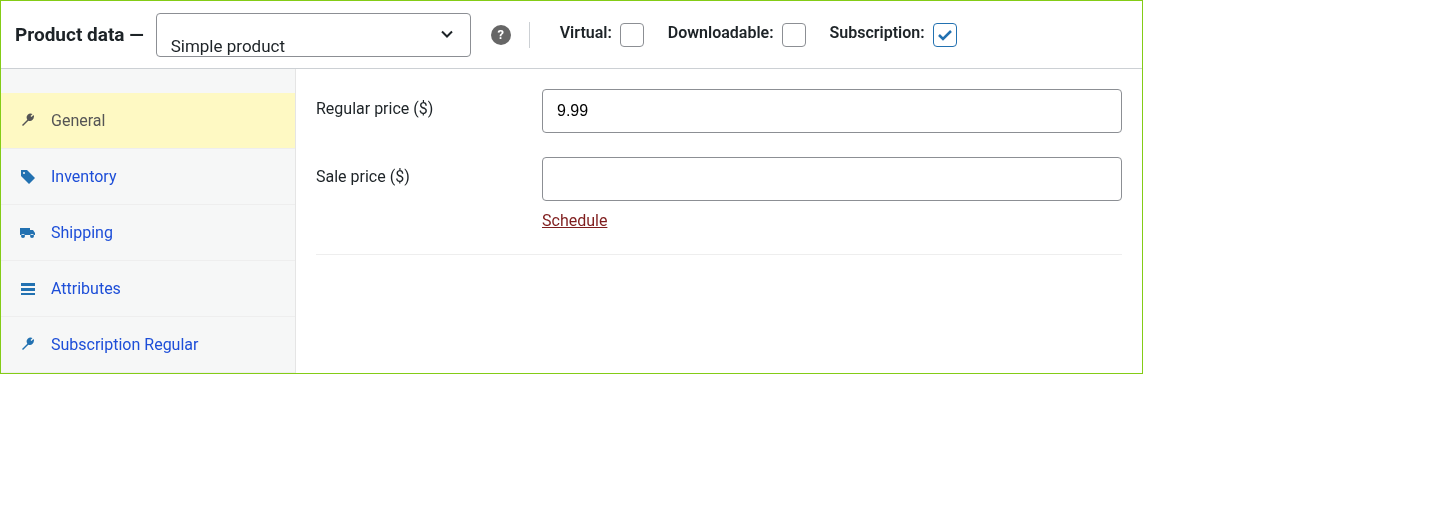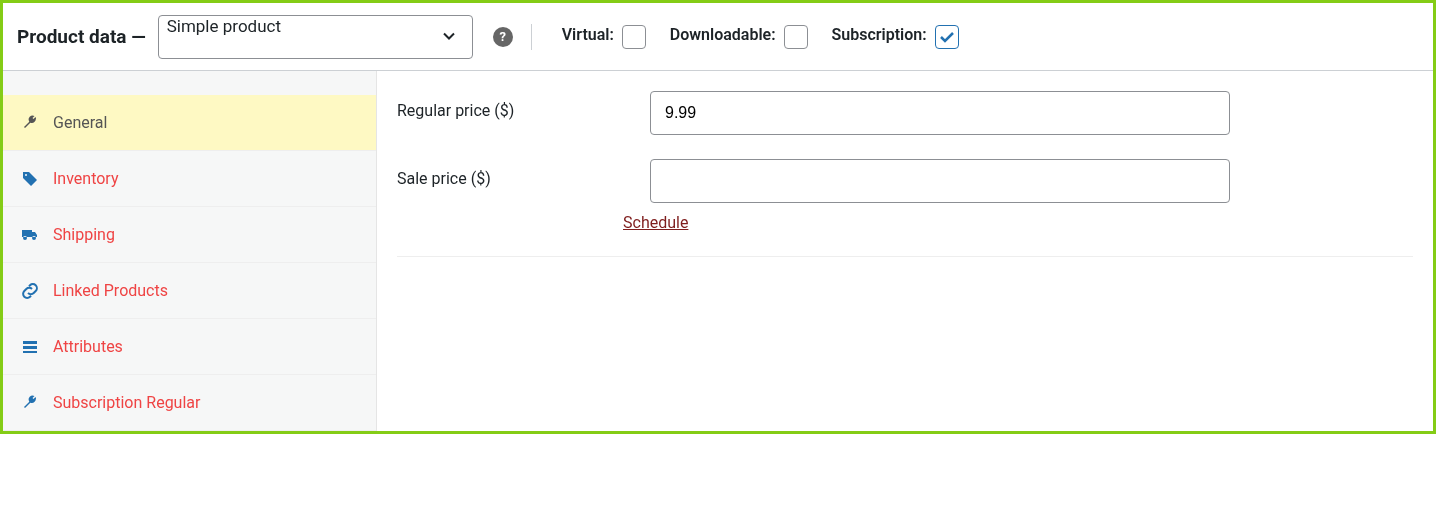--- a/index.html
+++ b/index.html
@@ -7,50 +7,50 @@
       margin: 0;
       padding: 0;
     }
     body {
       font-family: -apple-system, BlinkMacSystemFont, "Segoe UI", Roboto, sans-serif;
       font-size: 14px;
       color: #1d2327;
       background: #fff;
     }
     .panel {
-      border: 3px solid #84cc16;
-      background: #fff;
-      width: 1436px;
+      border: 1px solid #84cc16;
+      background: #fff;
+      width: 1143px;
     }
     .panel-header {
       display: flex;
       align-items: center;
       padding: 8px 14px;
       border-bottom: 1px solid #ccd0d4;
       background: #fff;
       gap: 12px;
       height: 68px;
     }
     .panel-title {
       font-size: 19px;
       font-weight: 700;
       color: #1d2327;
     }
     .product-type-select {
       height: 44px;
       width: 315px;
       border: 1px solid #8c8f94;
       border-radius: 4px;
-      padding: 0 8px;
+      padding: 0 14px;
       font-size: 17px;
       background: #fff;
       appearance: none;
       position: relative;
       display: flex;
-      align-items: flex-start;
+      align-items: flex-end;
       cursor: pointer;
     }
     .select-wrapper {
       position: relative;
       display: inline-block;
     }
     .select-chevron {
       position: absolute;
       right: 16px;
       top: 50%;
@@ -116,21 +116,21 @@
       background: #f6f7f7;
       border-right: 1px solid #e5e5e5;
     }
     .sidebar-item {
       display: flex;
       align-items: center;
       padding: 18px 18px;
       gap: 14px;
       cursor: pointer;
       font-size: 16px;
-      color: #ef4444;
+      color: #1d4ed8;
       border-bottom: 1px solid #eee;
     }
     .sidebar-item.active {
       background: #fef9c3;
       color: #555;
       margin-top: 24px;
     }
     .sidebar-item.active .sidebar-icon {
       color: #555;
     }
@@ -162,21 +162,20 @@
       gap: 10px;
     }
     .form-input {
       width: 580px;
       height: 44px;
       border: 1px solid #8c8f94;
       border-radius: 4px;
       padding: 0 14px;
       font-size: 16px;
       background: #fff;
-      margin-left: 27px;
     }
     .schedule-link {
       color: #7f1d1d;
       text-decoration: underline;
       font-size: 16px;
       cursor: pointer;
     }
     .hr-divider {
       border: none;
       border-top: 1px solid #eee;
@@ -251,29 +250,20 @@
 
       <div class="sidebar-item">
         <span class="sidebar-icon">
           <svg viewBox="0 0 18 18" width="18" height="18" fill="currentColor">
               <path d="M1 4h10v7H1V4zm10 2h3l2 3v2h-5V6zM4 14a2 2 0 1 0 0-4 2 2 0 0 0 0 4zm9 0a2 2 0 1 0 0-4 2 2 0 0 0 0 4z"></path>
             </svg>
         </span>
         <span>Shipping</span>
       </div>
 
-      <div class="sidebar-item">
-        <span class="sidebar-icon">
-          <svg viewBox="0 0 18 18" width="18" height="18" fill="none" stroke="currentColor" stroke-width="2">
-              <path d="M7 11a4 4 0 0 0 5.7 0l2-2a4 4 0 0 0-5.7-5.7l-1 1"></path>
-              <path d="M11 7a4 4 0 0 0-5.7 0l-2 2a4 4 0 0 0 5.7 5.7l1-1"></path>
-            </svg>
-        </span>
-        <span>Linked Products</span>
-      </div>
 
       <div class="sidebar-item">
         <span class="sidebar-icon">
           <svg viewBox="0 0 18 18" width="18" height="18" fill="currentColor">
               <rect x="2" y="3" width="14" height="3"></rect>
               <rect x="2" y="8" width="14" height="3"></rect>
               <rect x="2" y="13" width="14" height="2"></rect>
             </svg>
         </span>
         <span>Attributes</span>

